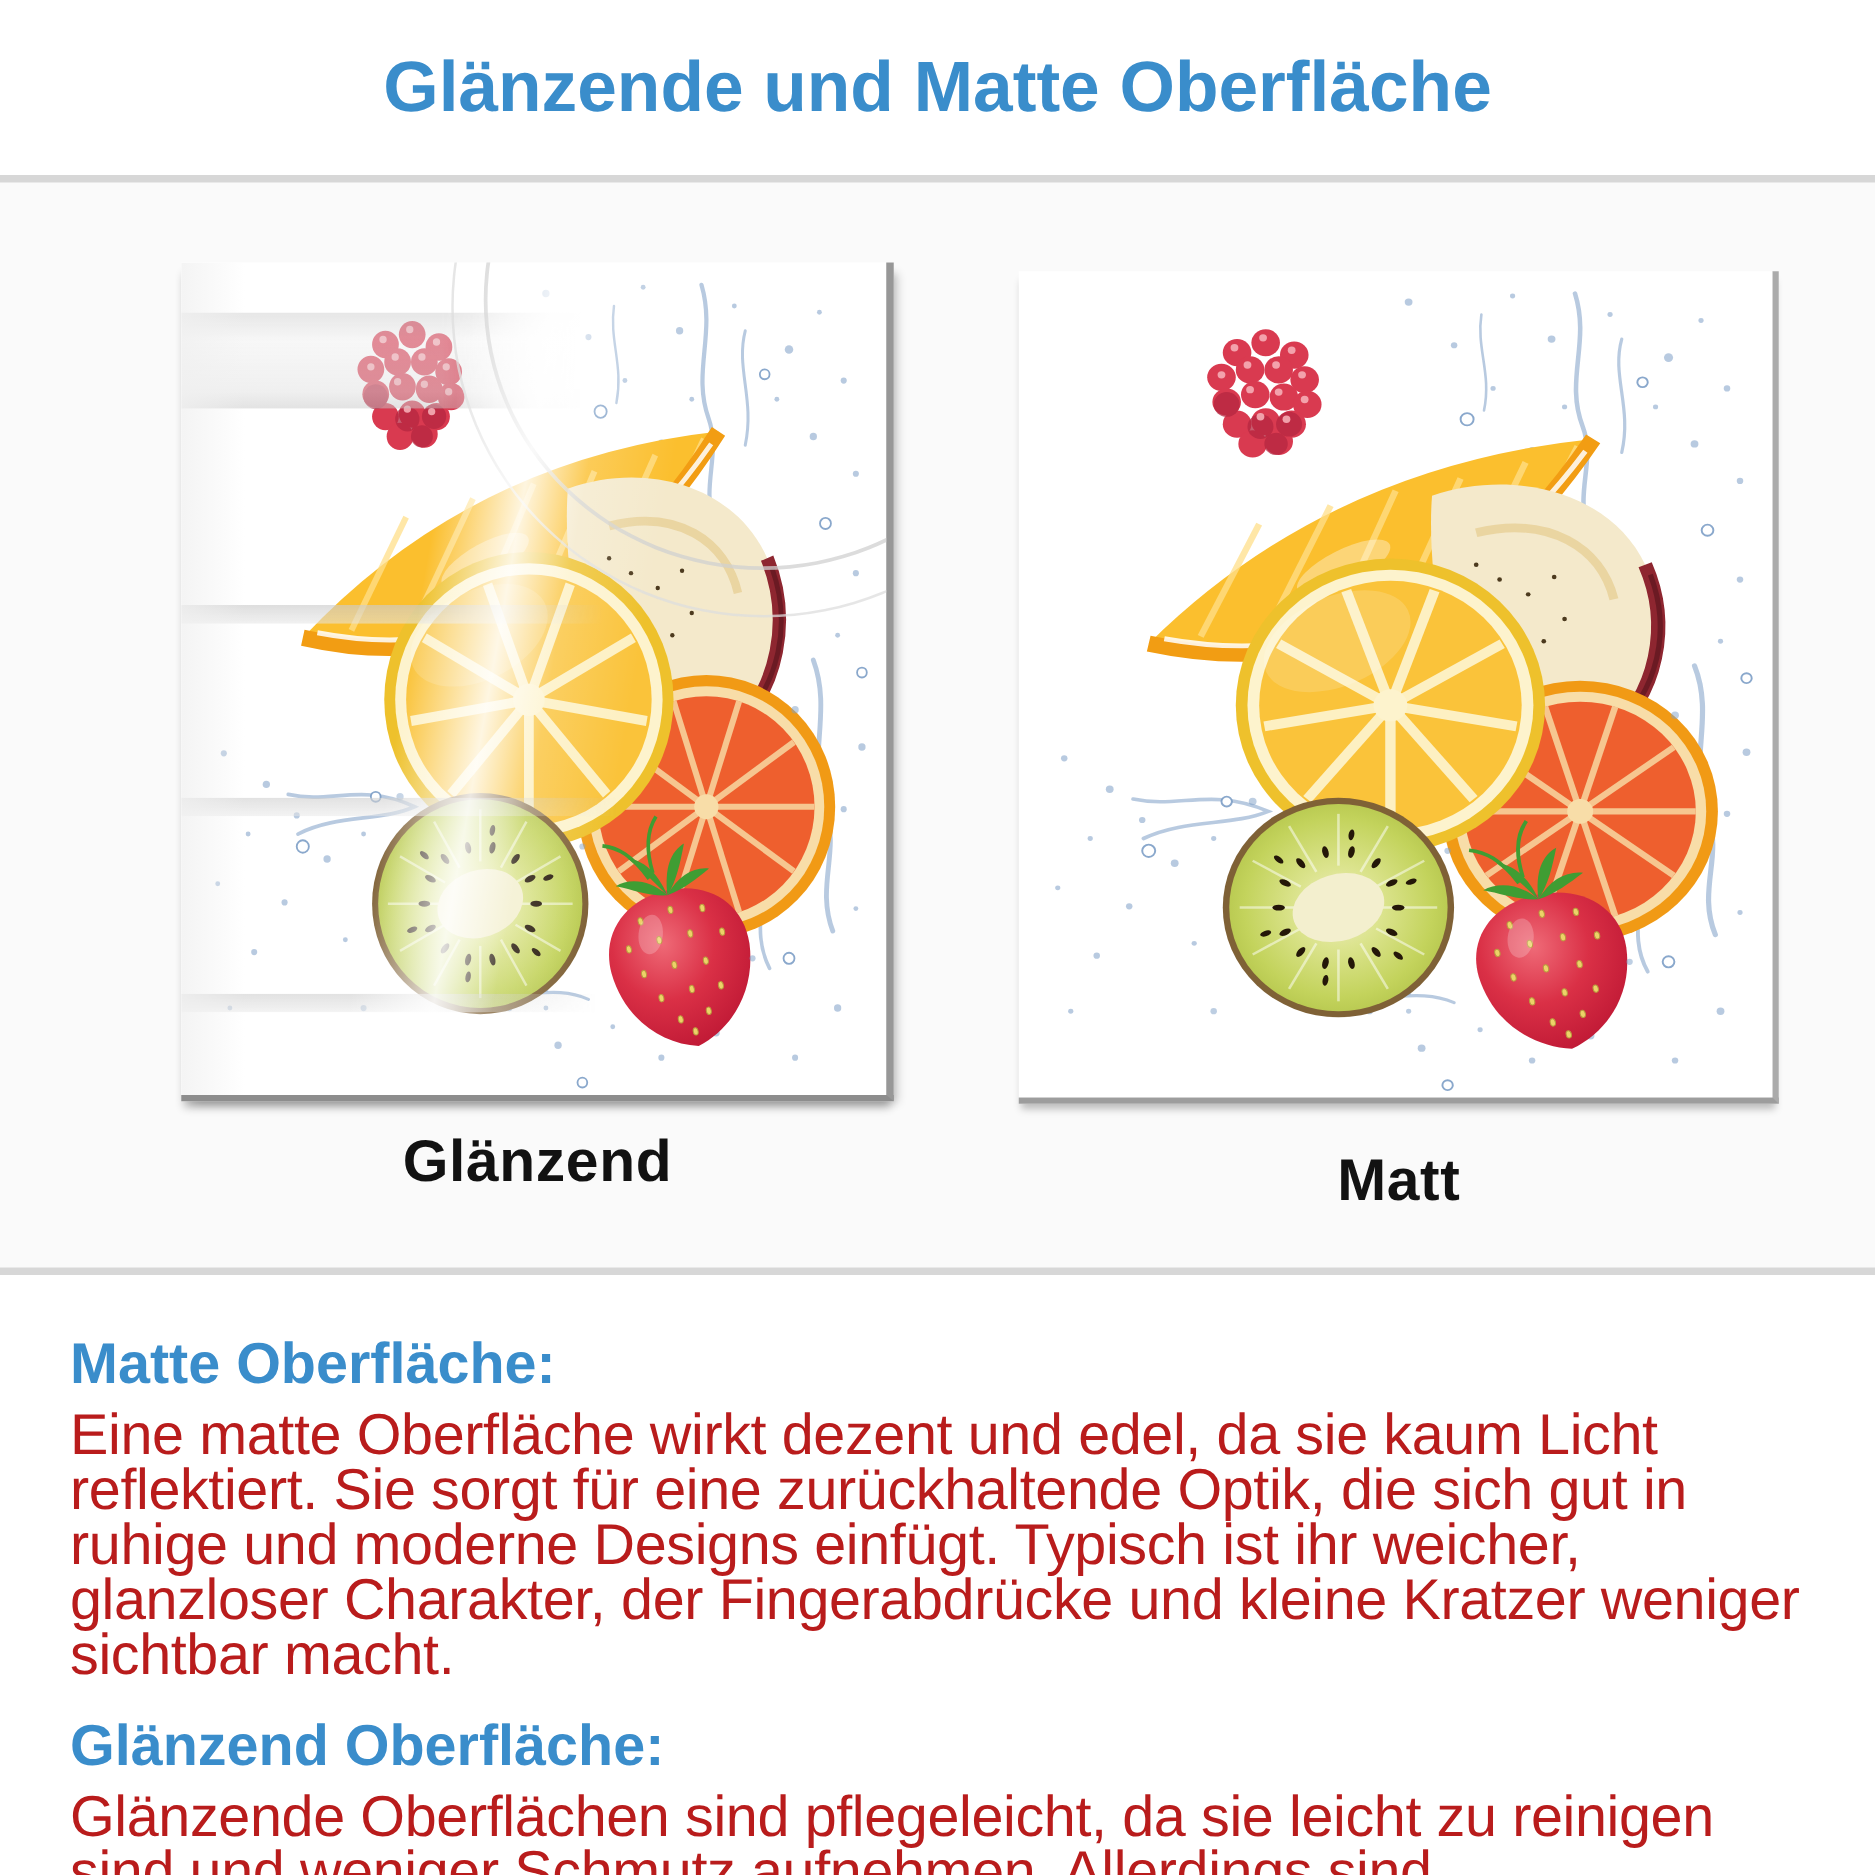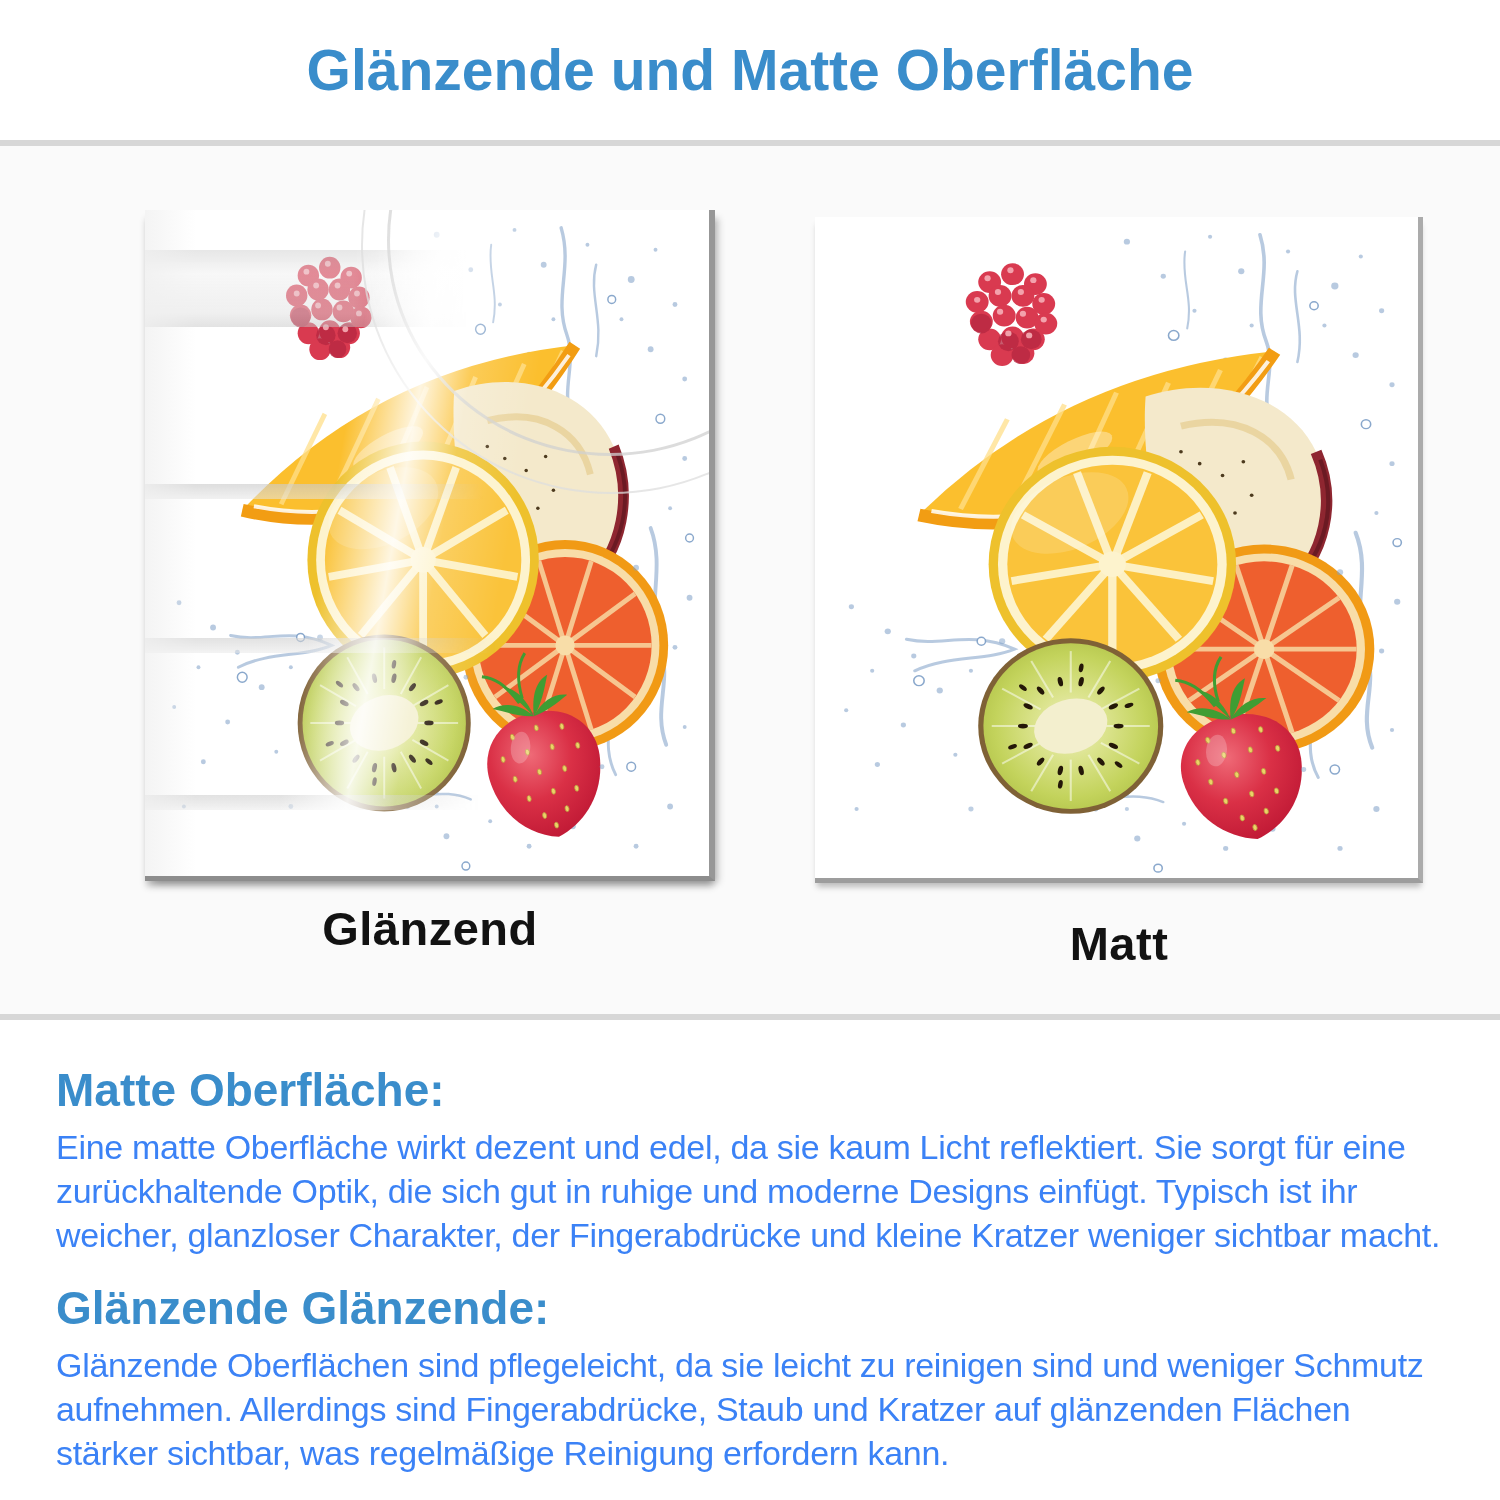--- a/index.html
+++ b/index.html
@@ -71,22 +71,22 @@
   .glossy .sample-label { margin-top:20px; }
   .matte  .sample-label { margin-top:33px;text-align:center; }
 
   
   .text-block { padding:43px 56px 0 56px; }
   .text-block h2 {
     margin:0; font-size:46px; font-weight:700;
     color:var(--accent,#3a8dcb); letter-spacing:0;
   }
   .text-block p {
-    margin:8px 0 0 0; font-size:34px; line-height:44px;
-    color:#3b82f6; letter-spacing:-.3px;
+    margin:8px 0 0 0; font-size:46px; line-height:44px;
+    color:#b91c1c; letter-spacing:-.3px;
   }
   .text-block p + h2 { margin-top:24px; }
 </style>
 </head>
 <body>
 
 <svg width="0" height="0" style="position:absolute" aria-hidden="true">
   <defs>
     <radialGradient id="kiwiGrad" cx="50%" cy="50%" r="60%">
       <stop offset="0%" stop-color="#f0ecc8"></stop>
@@ -395,17 +395,17 @@
         </svg>
       </div>
       <figcaption class="sample-label">Matt</figcaption>
     </figure>
 
   </section>
 
   <section class="text-block">
     <h2>Matte Oberfläche:</h2>
     <p>Eine matte Oberfläche wirkt dezent und edel, da sie kaum Licht reflektiert. Sie sorgt für eine zurückhaltende Optik, die sich gut in ruhige und moderne Designs einfügt. Typisch ist ihr weicher, glanzloser Charakter, der Fingerabdrücke und kleine Kratzer weniger sichtbar macht.</p>
-    <h2>Glänzende Glänzende:</h2>
+    <h2>Glänzend Oberfläche:</h2>
     <p>Glänzende Oberflächen sind pflegeleicht, da sie leicht zu reinigen sind und weniger Schmutz aufnehmen. Allerdings sind Fingerabdrücke, Staub und Kratzer auf glänzenden Flächen stärker sichtbar, was regelmäßige Reinigung erfordern kann.</p>
   </section>
 
 </div>
 
 </body></html>

